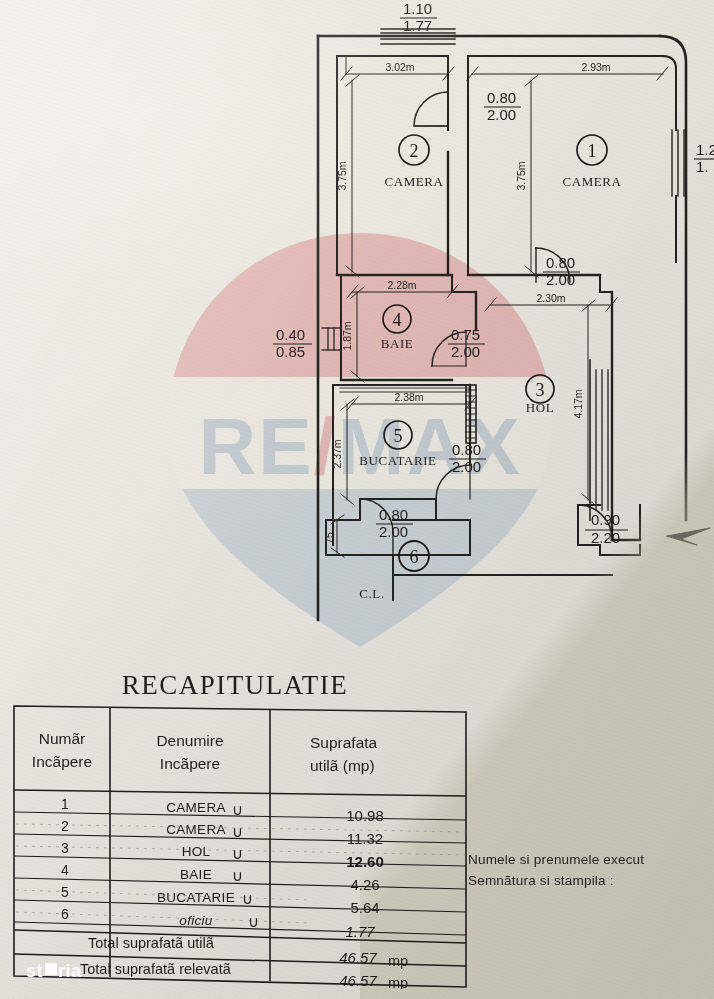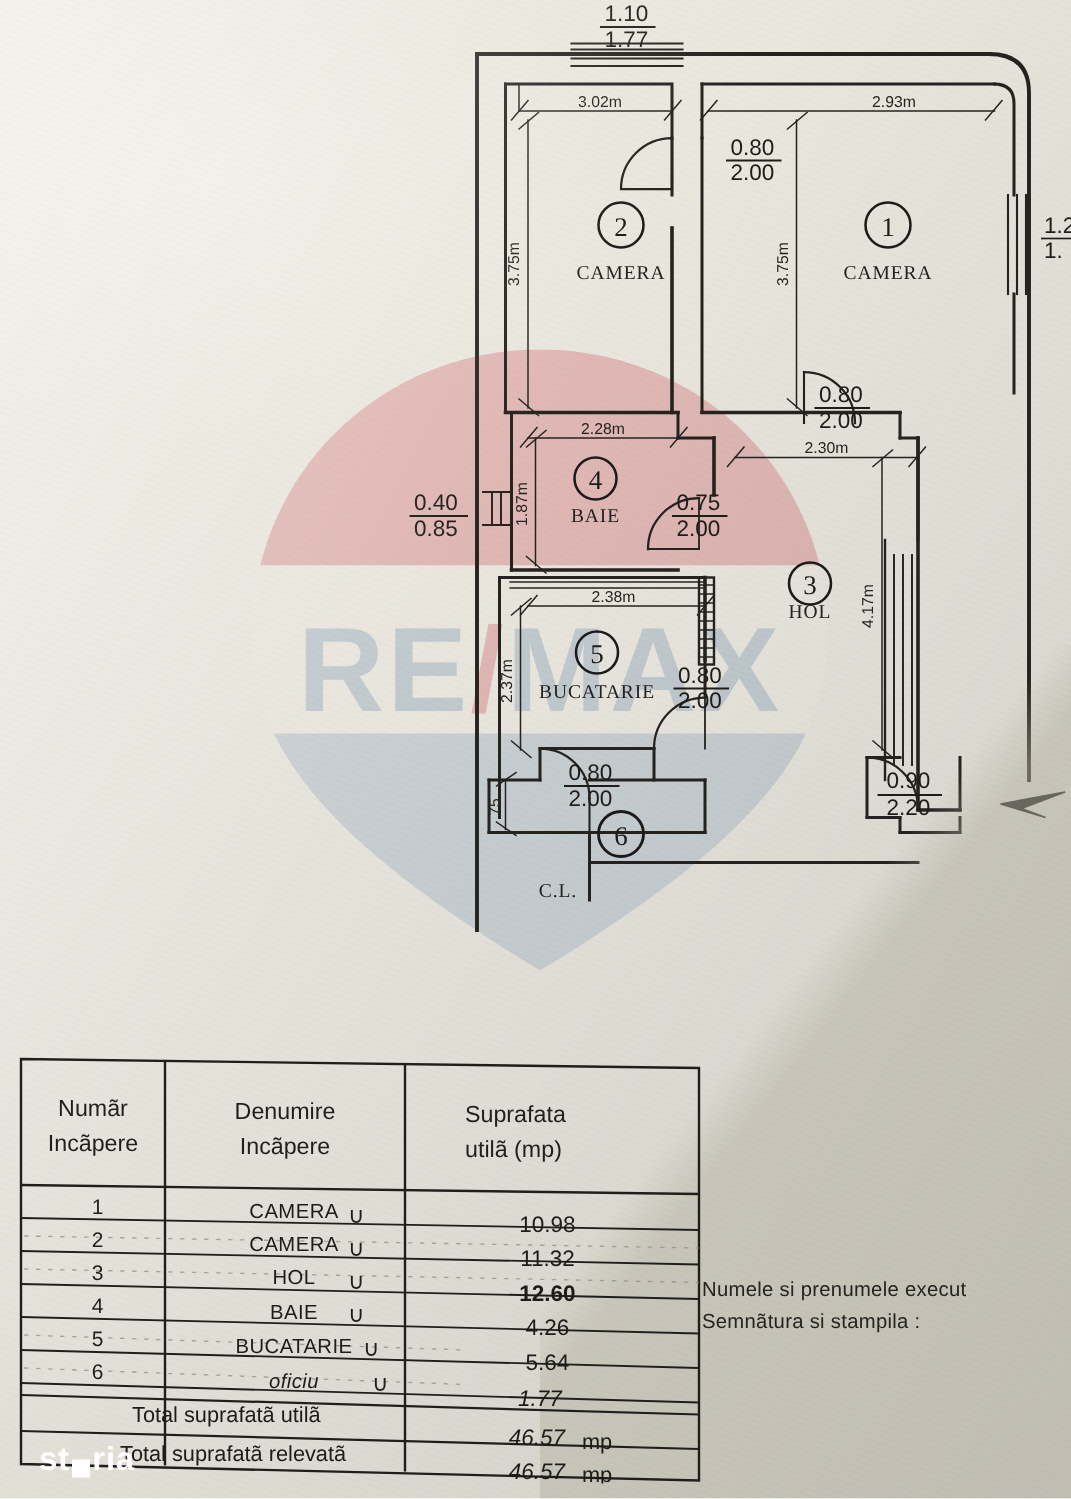--- a/index.html
+++ b/index.html
@@ -61,23 +61,23 @@
   .tick{font-family:"Liberation Sans",sans-serif;fill:#1d1c19;font-size:15px;}
   #sidenote{
     position:absolute;left:468px;top:190px;width:250px;
     font-family:"Liberation Sans",sans-serif;font-size:13.5px;color:#24231f;line-height:1.55;
     letter-spacing:.2px;
   }
   #sidenote div{white-space:nowrap;overflow:hidden;}
   
   #storia{
     position:absolute;left:26px;top:962px;
-    font-family:"Liberation Sans",sans-serif;font-weight:bold;font-size:22px;
+    font-family:"Liberation Sans",sans-serif;font-weight:bold;font-size:18px;
     color:#ffffff;letter-spacing:.5px;line-height:1;
-    display:flex;align-items:flex-end;
+    display:flex;align-items:flex-start;
   }
   #storia .sq{
     display:inline-block;width:12px;height:12px;background:#ffffff;margin:0 1.5px;
     position:relative;top:1px;
   }
 </style>
 </head>
 <body>
 
 <div id="page">
@@ -371,20 +371,21 @@
         <text class="roomname" x="372" y="598" text-anchor="middle" font-size="12">C.L.</text>
       </g>
     </svg>
   </div>
 
   <div id="shade2"></div>
   <div id="shade"></div>
   <div id="grain"></div>
 
   <div id="recap">
+    <div id="recap-title">RECAPITULATIE</div>
 
     <div id="tbl-wrap">
       <svg viewBox="0 0 460 285" xmlns="http://www.w3.org/2000/svg">
         <g stroke="#1f1e1b" fill="none" stroke-width="1.6">
 
           <path d="M4 2 L456 8 L456 283 L4 272 Z"></path>
 
           <path d="M4 86 L456 92"></path>
 
           <path d="M100 3 L100 273"></path>

